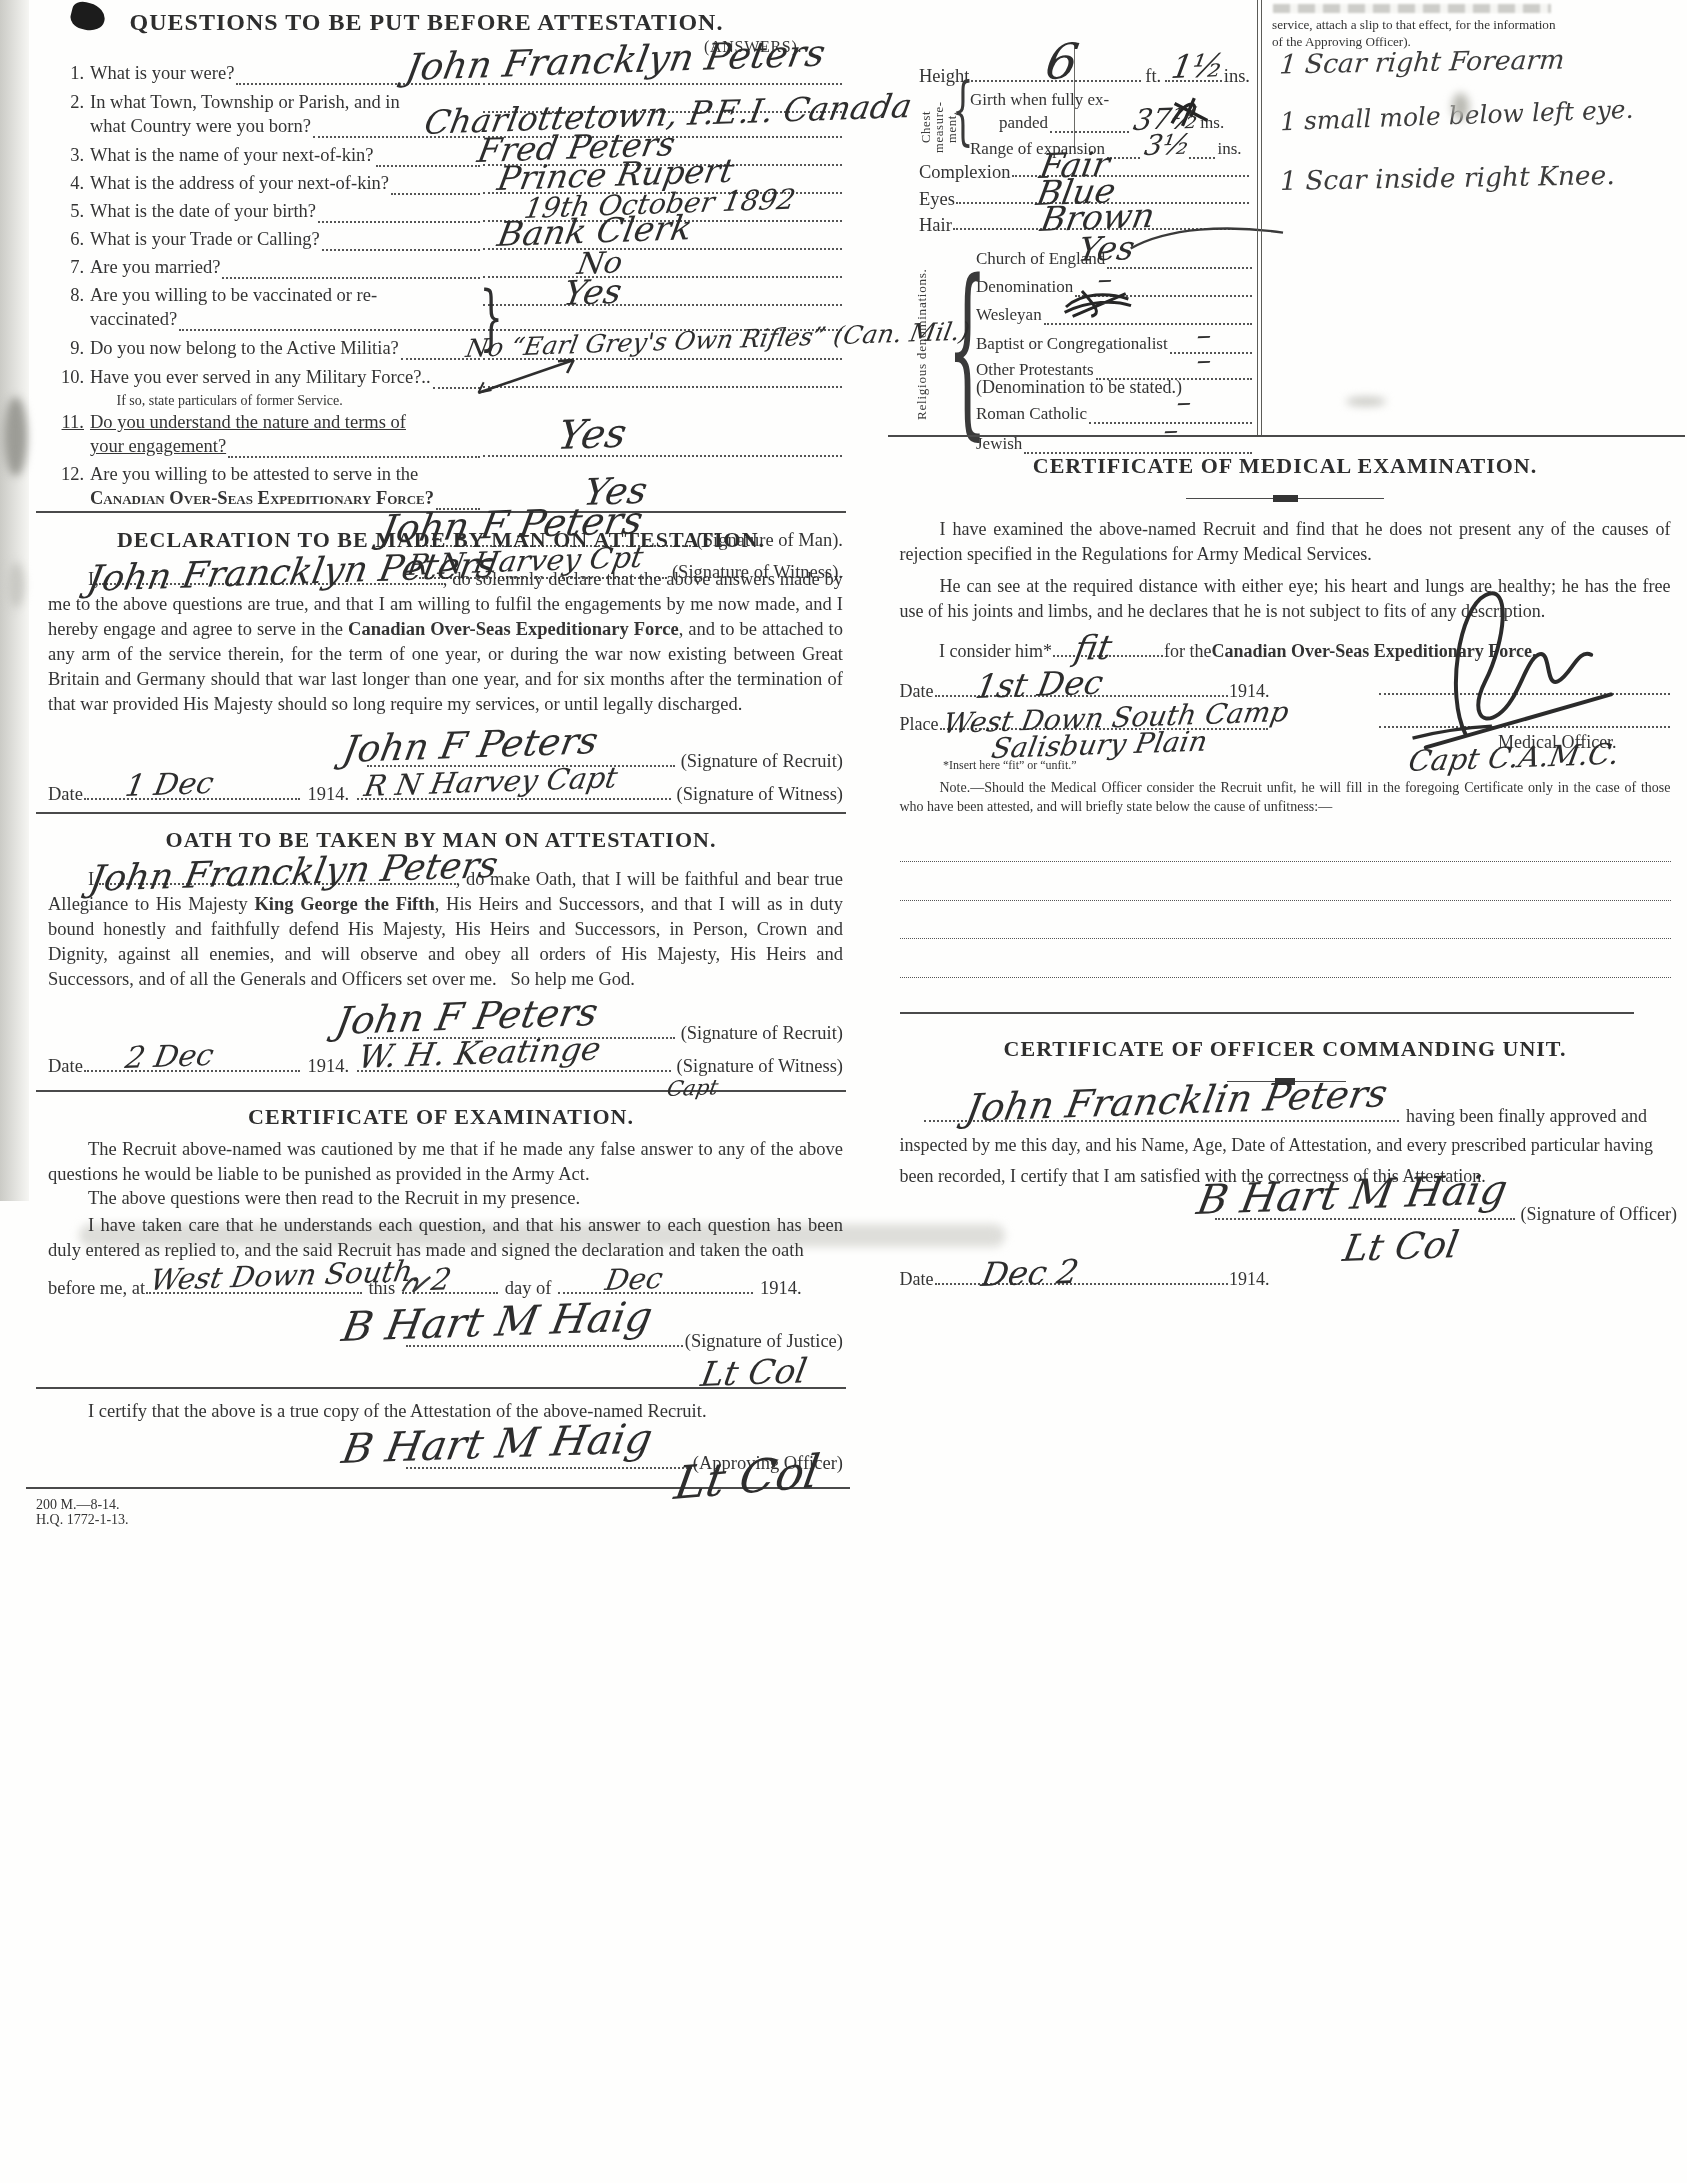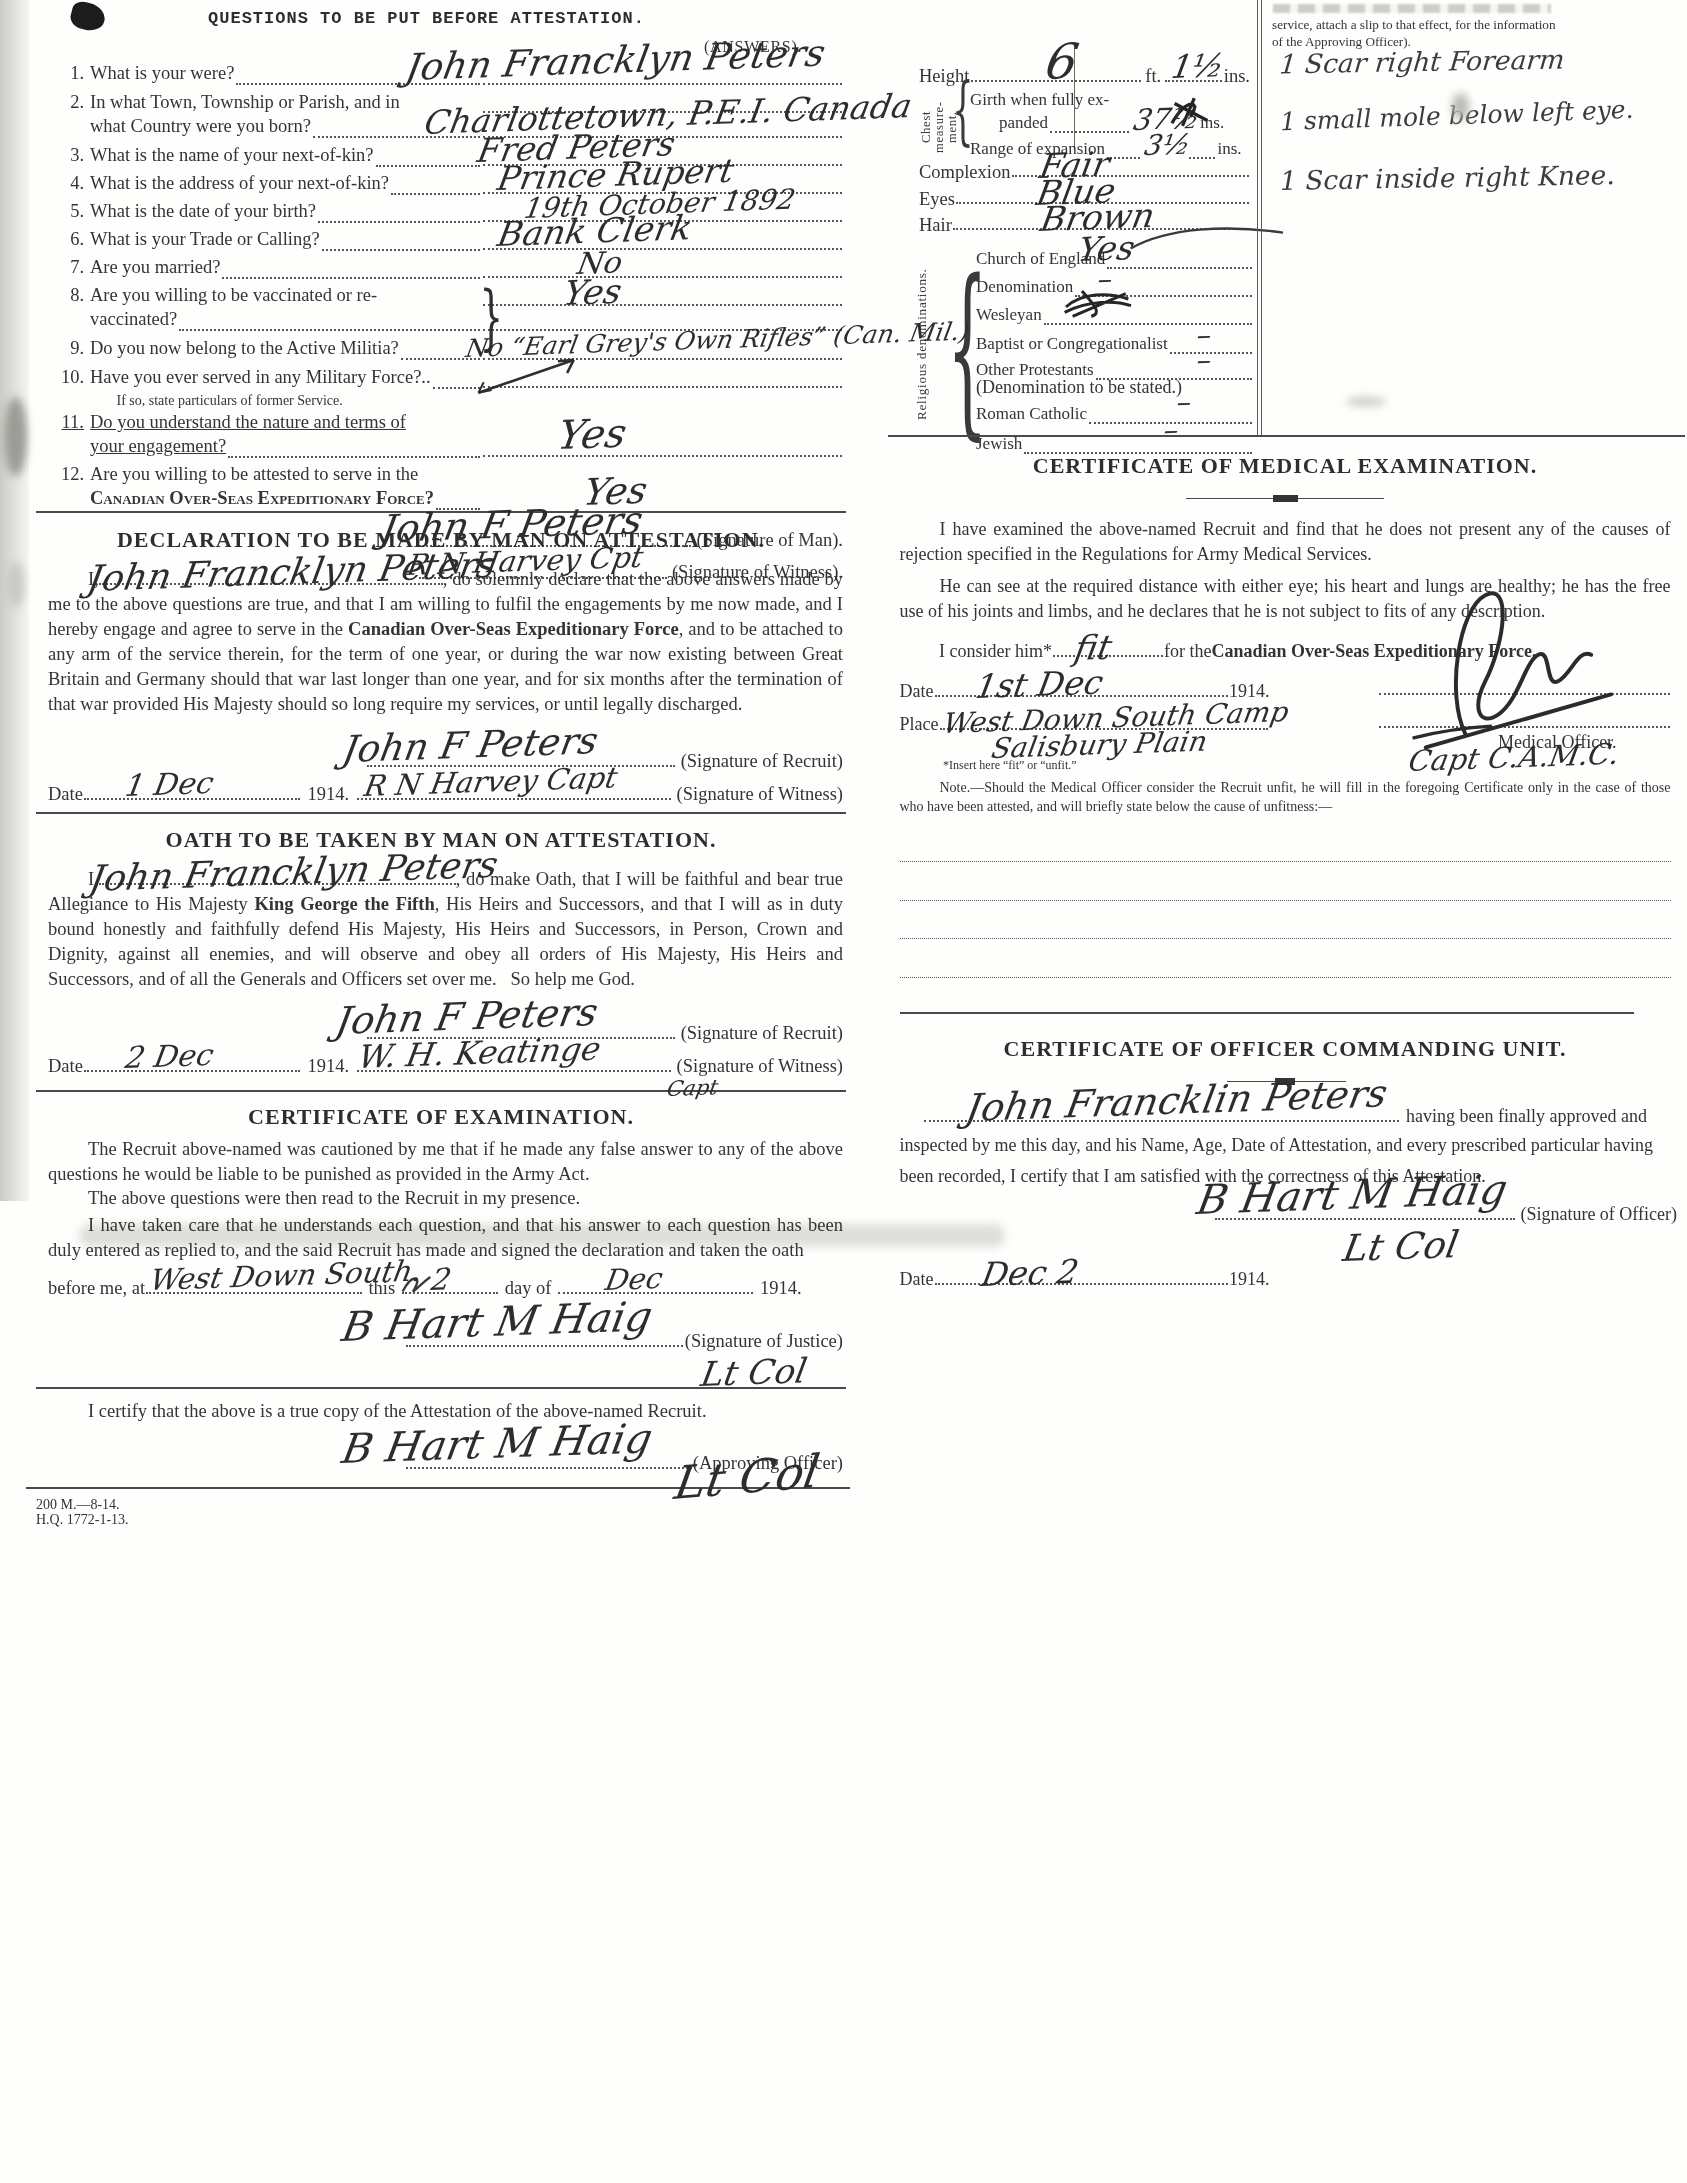--- a/index.html
+++ b/index.html
@@ -44,21 +44,21 @@
 <div id="sheet">
 
   <div class="abs" style="left:0;top:0;width:29px;height:1201px;background:linear-gradient(to right,#cbcbc6,#f6f6f3);"></div>
   <div class="scuff" style="left:4px;top:397px;width:22.5px;height:79px;background:#9c9c96;"></div>
   <div class="scuff" style="left:6.6px;top:562px;width:17px;height:46px;"></div>
   <div class="abs" style="left:71px;top:2.6px;width:34px;height:26.5px;background:#1c1c1c;border-radius:40% 60% 55% 45%;transform:rotate(14deg);"></div>
   <div class="scuff" style="left:79px;top:1224px;width:926px;height:22.5px;border-radius:13.2px;background:#dededa;"></div>
 
   <div class="abs" style="left:36px;top:0;width:817px;">
 
-    <div class="abs title center" style="left:0;top:9.3px;width:781px;font-size:17px;font-family:Liberation Mono, monospace;">QUESTIONS TO BE PUT BEFORE ATTESTATION.</div>
+    <div class="abs title center" style="left:0;top:9.3px;width:781px;font-size:24px;">QUESTIONS TO BE PUT BEFORE ATTESTATION.</div>
     <div class="abs printed" style="left:668px;top:38px;font-size:16px;letter-spacing:0.7px;">(ANSWERS).</div>
 
     <div class="abs" style="left:12px;top:61px;width:795px;font-size:18.5px;line-height:24px;">
 
       <div class="qrow" style="height:29px;">
         <div class="qnum">1.</div>
         <div class="qbody">
             <div class="qline">
               <span>What is your were?</span>
               <span class="lead"></span>

